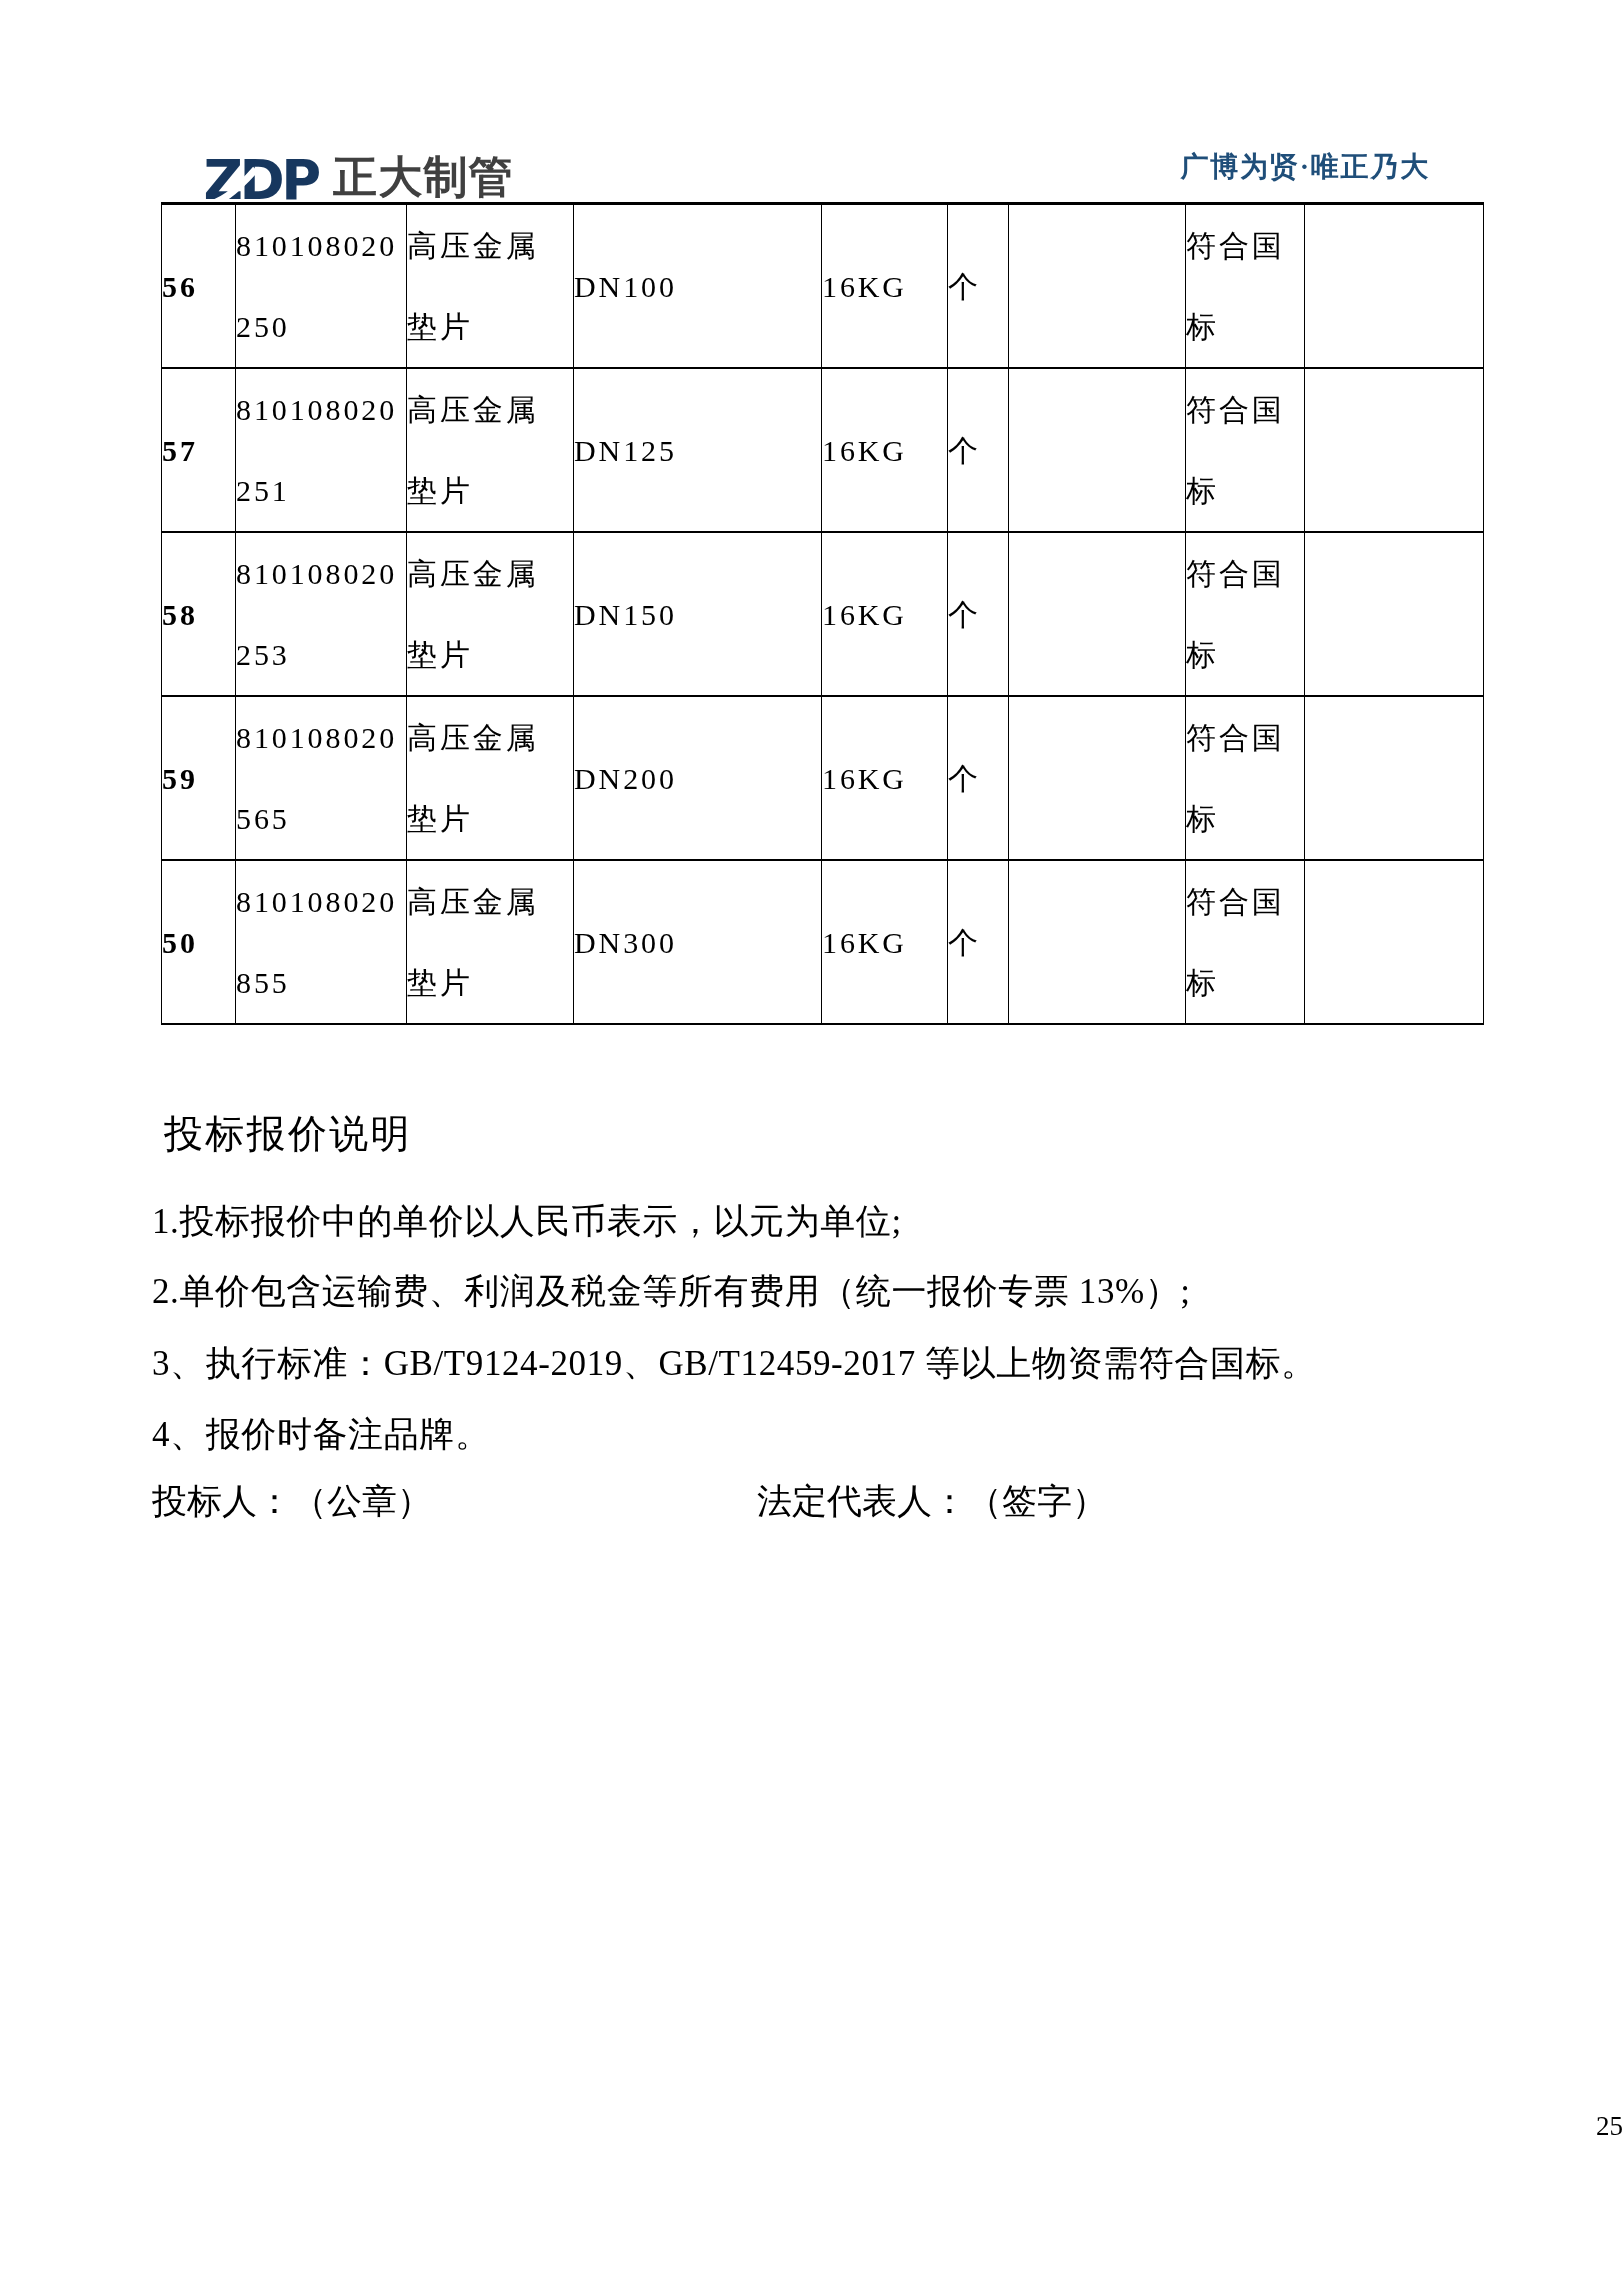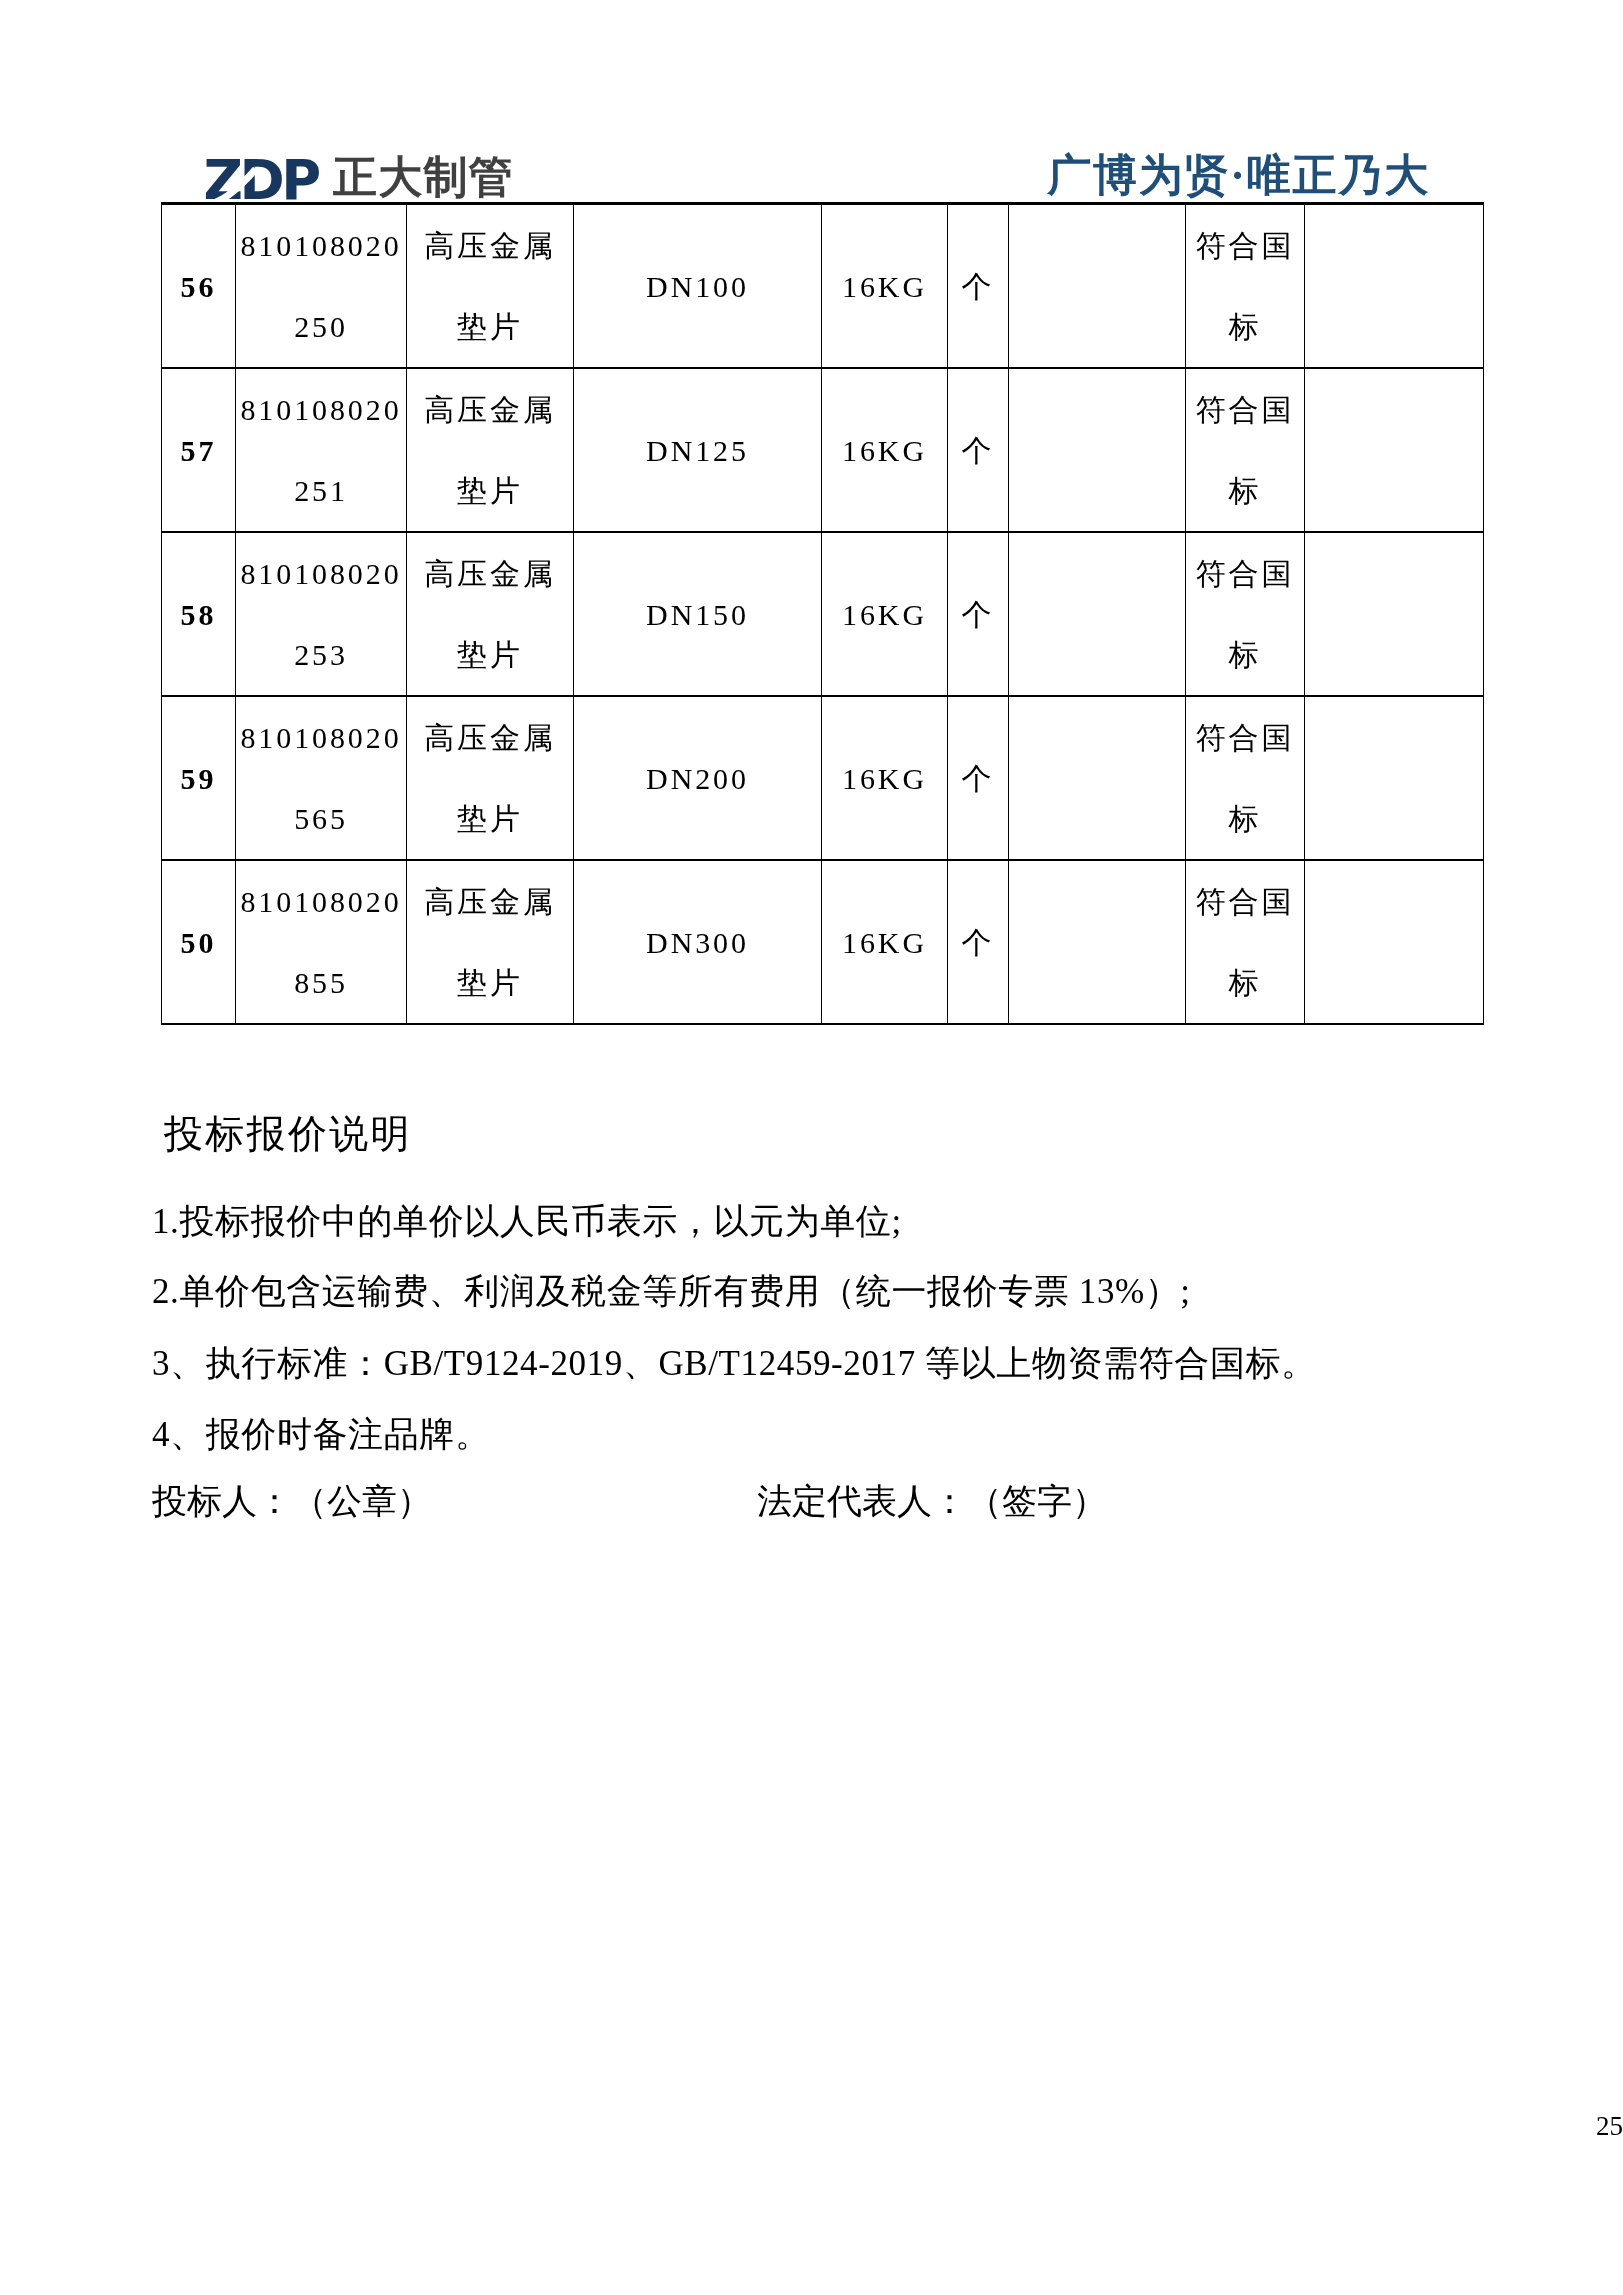--- a/index.html
+++ b/index.html
@@ -10,31 +10,31 @@
   }
   
   .logo-mark{position:absolute;left:203px;top:150px;width:117px;height:58px;}
   .logo-cn{
     position:absolute;left:333px;top:153px;
     font-family:"Liberation Sans","DejaVu Sans",sans-serif;
     font-weight:800;font-size:44px;line-height:1.1;letter-spacing:1.2px;
   }
   .slogan{
     position:absolute;right:193px;top:152px;
-    font-size:44px;font-weight:bold;letter-spacing:1.8px;line-height:1.1;margin-left:20px;
+    font-size:28px;font-weight:bold;letter-spacing:1.8px;line-height:1.1;margin-left:20px;
   }
   
   .items-table{
     position:absolute;left:161px;top:202px;width:1322px;
     border-collapse:collapse;table-layout:fixed;
     border:1.8px solid #000;border-top:3.5px solid #000;border-bottom:2.3px solid #000;
   }
   .items-table td{
     border-left:1.2px solid #000;border-top:2.3px solid #000;
-    height:162px;vertical-align:middle;text-align:center;
+    height:162px;vertical-align:middle;text-align:left;
     font-size:30px;letter-spacing:2.9px;padding:0;overflow:hidden;
   }
   .items-table td:first-child{border-left:none;font-weight:bold;}
   .items-table tr:first-child td{border-top:none;}
   .tline{line-height:81px;}
   
   .notes-heading{
     position:absolute;left:164px;top:1112px;
     font-size:39px;font-weight:normal;letter-spacing:2.3px;line-height:1.15;
   }

